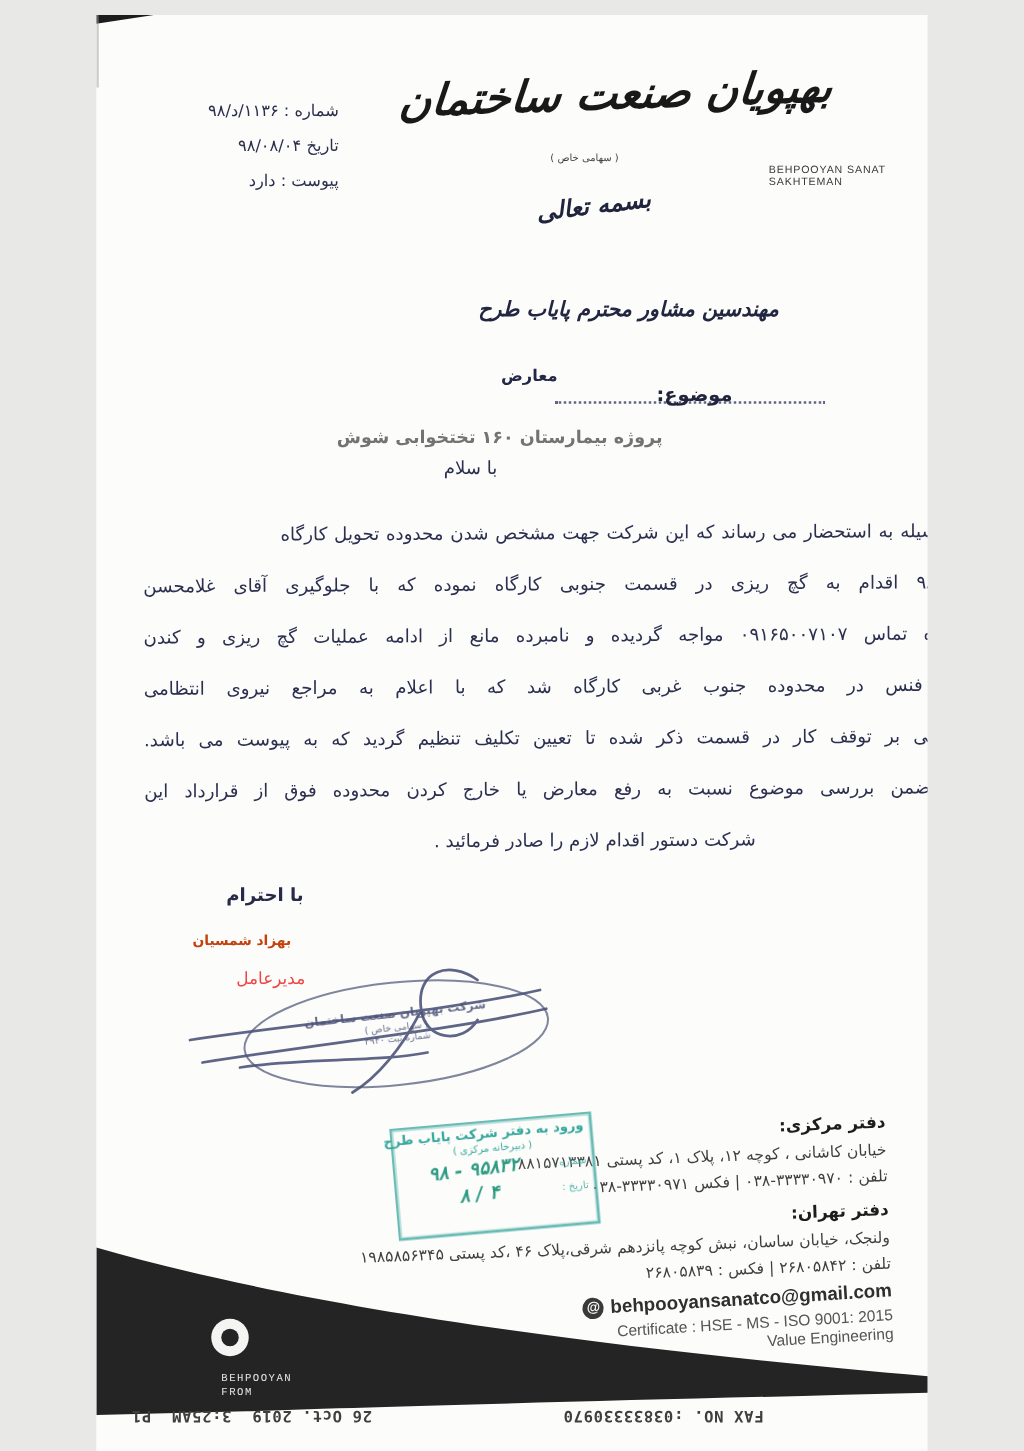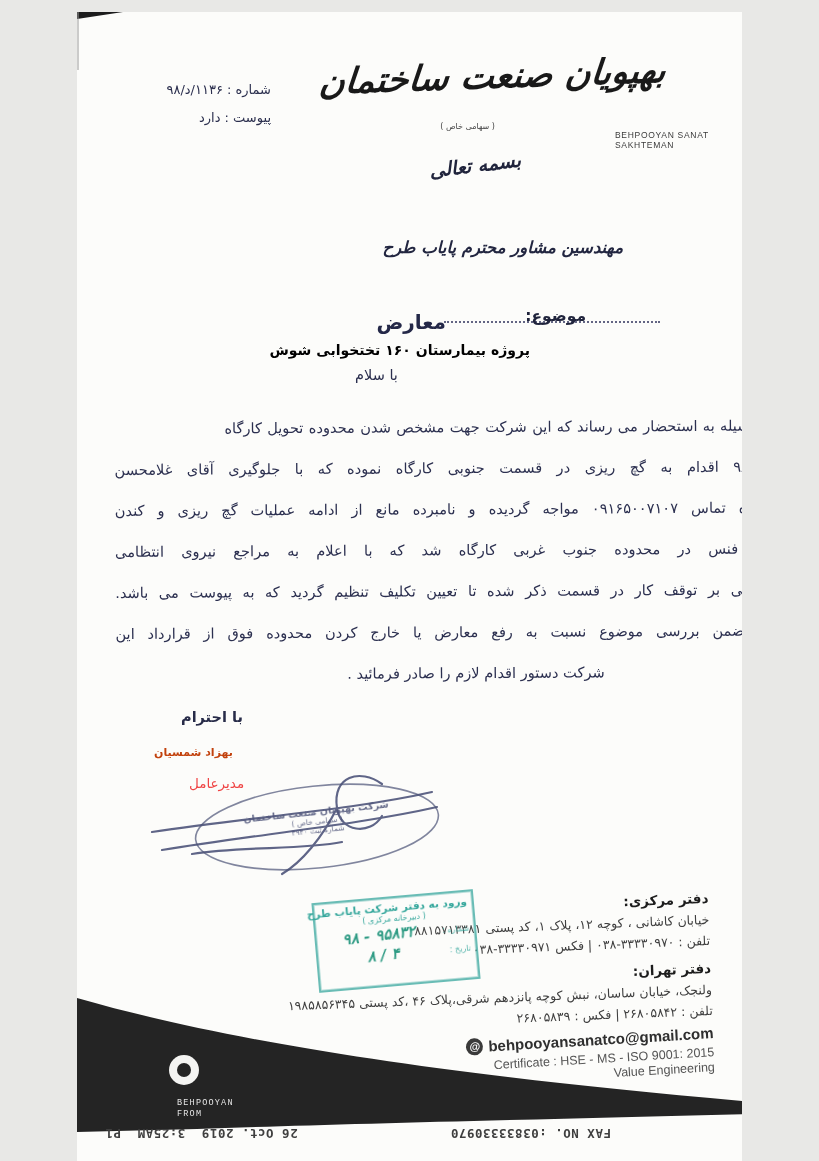--- a/index.html
+++ b/index.html
@@ -23,24 +23,24 @@
            letter-spacing:-1px;}
   .logo-type{right:247px;top:110px;font-size:8px;color:#444;}
   .logo-en{left:538px;top:118px;font-size:8.5px;letter-spacing:.7px;color:#3a3a3a;
            font-family:"Liberation Sans",sans-serif;}
 
   .besmele{left:352px;top:142px;font-size:19px;font-weight:bold;font-style:italic;
            color:#20243c;transform:rotate(-7deg);white-space:nowrap;}
 
   .recipient{right:119px;top:226px;font-size:16.5px;font-weight:bold;color:#222640;white-space:nowrap;font-style:italic;}
 
-  .subj-value{right:296px;top:298px;font-size:20px;font-weight:bold;color:#242848;}
+  .subj-value{right:296px;top:282px;font-size:13px;font-weight:bold;color:#242848;}
   .subj-line{left:367px;top:309px;width:216px;border-bottom:2px dotted #3c4066;opacity:.8;}
   .subj-label{right:156px;top:295px;font-size:15.5px;font-weight:bold;color:#20243c;}
-  .project{right:212px;top:330px;font-size:14px;font-weight:bold;color:#000000;white-space:nowrap;text-align:center;}
+  .project{right:212px;top:330px;font-size:14px;font-weight:bold;color:#737373;white-space:nowrap;text-align:center;}
   .salam{left:278px;top:355px;font-size:14.5px;color:#2b2f4e;text-align:right;}
 
   
   .body-text{left:38px;top:394px;width:747px;font-size:14.6px;line-height:41px;
              color:#2c3050;transform:rotate(-.3deg);}
   .bl{text-align:justify;text-align-last:justify;white-space:normal;}
   .bl1{margin-right:37px;margin-left:110px;}
   .bl7{text-align:right;text-align-last:right;margin-right:258px;}
 
   
@@ -120,20 +120,21 @@
       <path d="M305 772 C 283 756, 255 764, 260 796 C 263 820, 293 824, 305 804"></path>
       <path d="M355 780 C 275 798, 175 805, 75 820"></path>
       <path d="M360 795 C 285 812, 185 822, 85 838"></path>
       <path d="M260 796 C 245 826, 225 850, 205 862"></path>
       <path d="M115 842 C 165 834, 225 838, 265 830"></path>
     </g>
   </svg>
 
   <div class="abs rtl ref z2">
     <div>شماره : ۱۱۳۶/د/۹۸</div>
+    <div>تاریخ  ۹۸/۰۸/۰۴</div>
     <div>پیوست : دارد</div>
   </div>
 
   <div class="abs rtl logo-fa z2">بهپویان صنعت ساختمان</div>
   <div class="abs rtl logo-type z2">( سهامی خاص )</div>
   <div class="abs logo-en z2">BEHPOOYAN SANAT SAKHTEMAN</div>
 
   <div class="abs rtl besmele z2">بسمه تعالی</div>
 
   <div class="abs rtl recipient z2">مهندسین مشاور محترم پایاب طرح</div>

